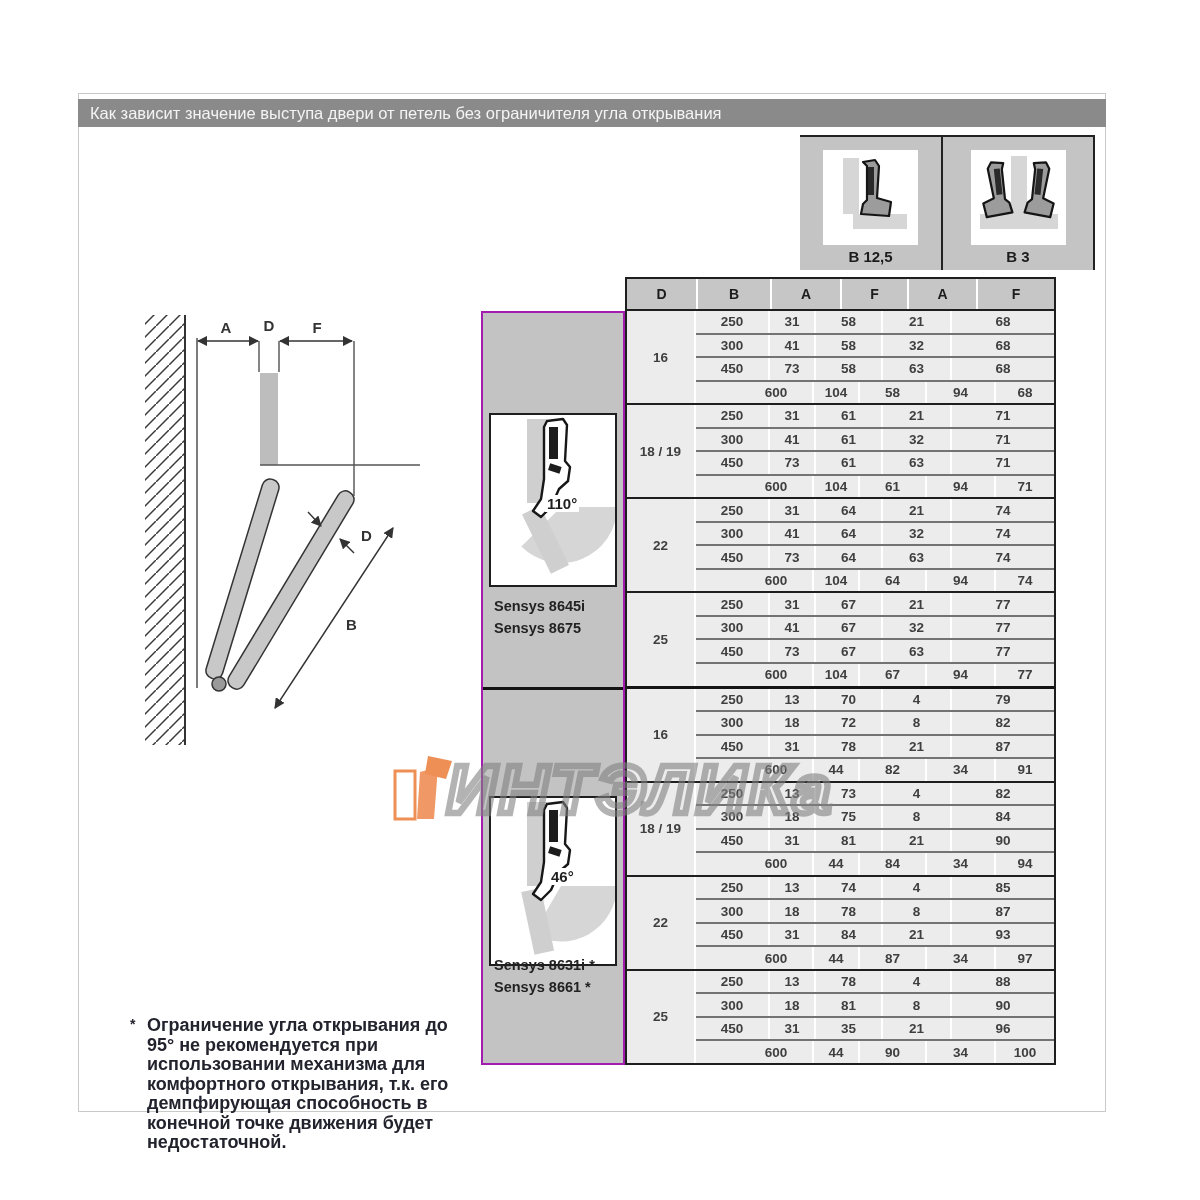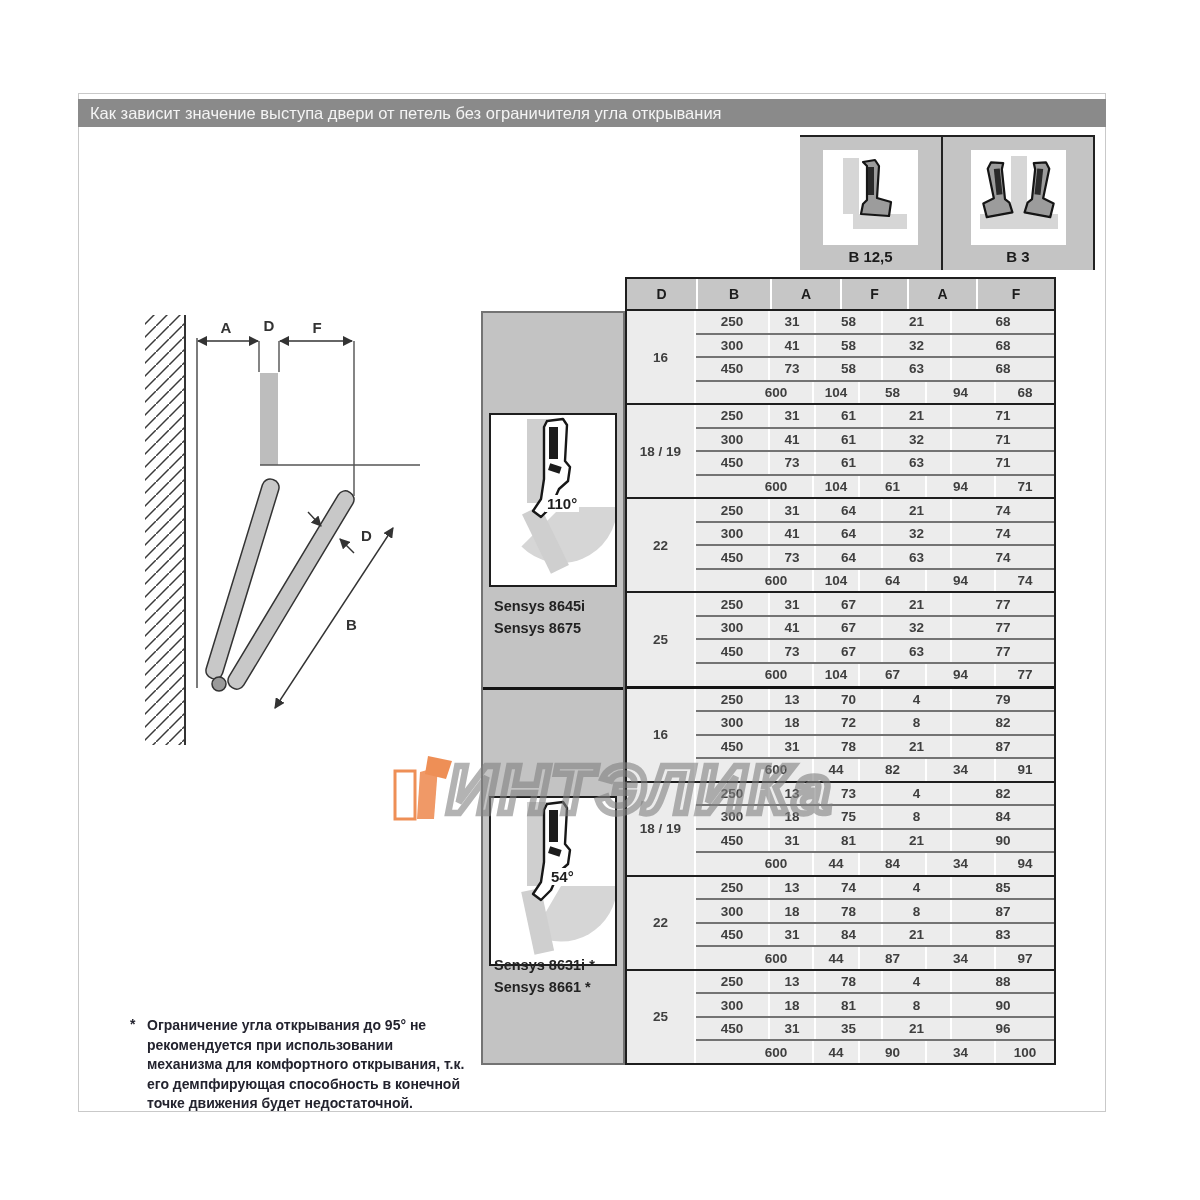--- a/index.html
+++ b/index.html
@@ -34,34 +34,34 @@
   .dcell{width:69px;display:flex;align-items:center;justify-content:center;border-right:2px solid #fff;
          font-weight:700;font-size:13.5px;color:#3f3f3f;box-sizing:border-box;}
   .grouprows{flex:1;display:flex;flex-direction:column;}
   .trow{flex:1;display:flex;border-bottom:2px solid #737373;}
   .trow:last-child{border-bottom:none;padding-left:44px;}
   .tcell{display:flex;align-items:center;justify-content:center;border-right:2px solid #fff;
          font-weight:700;font-size:13.5px;color:#3f3f3f;box-sizing:border-box;}
   .c0{width:74px}.c1{width:46px}.c2{width:67px}.c3{width:69px}.c4{flex:1;border-right:none}
   
   .hingecol{position:absolute;left:481px;top:311px;width:144px;height:754px;background:#c3c3c3;
-            border:2px solid #737373;box-sizing:border-box;display:flex;flex-direction:column;}
+            border:2px solid #a21caf;box-sizing:border-box;display:flex;flex-direction:column;}
   .hingesec{flex:1;position:relative;}
   .hingesec.first{border-bottom:3px solid #141414;}
   .hingebox{position:absolute;left:6px;width:128px;height:174px;background:#fff;
             border:2px solid #1e1e1e;box-sizing:border-box;}
   .hingebox.b1{top:100px;}
   .hingebox.b2{top:106px;height:170px;}
   .angle-tag{position:absolute;background:#fff;font-weight:700;font-size:15px;color:#1f1f1f;padding:0 2px;}
   .models{position:absolute;left:11px;font-weight:700;font-size:14.5px;line-height:22px;color:#222;}
   .models.m1{top:282px;}
   .models.m2{top:264px;}
   
   .footmark{position:absolute;left:130px;top:1016px;font-weight:700;font-size:14px;color:#23232e;}
-  .footnote{position:absolute;left:147px;top:1016px;width:322px;font-weight:700;font-size:14px;
+  .footnote{position:absolute;left:147px;top:1016px;width:322px;font-weight:700;font-size:18px;
             line-height:19.5px;color:#23232e;}
   
   .wm-logo{position:absolute;left:392px;top:754px;z-index:60;opacity:.95;}
   .wm-text{position:absolute;left:447px;top:758px;z-index:60;font-size:68px;font-weight:800;
            letter-spacing:3px;line-height:62px;color:transparent;
            -webkit-text-stroke:6.5px rgba(128,128,128,0.60);white-space:nowrap;pointer-events:none;font-style:italic;}
   svg{display:block;}
 </style>
 </head>
 <body>
@@ -172,21 +172,21 @@
     <div class="hingesec">
       <div class="hingebox b2">
         <svg width="124" height="166" viewBox="0 0 124 166">
           <rect x="36" y="4" width="20" height="84" fill="#cfcfcf"></rect>
           <path d="M70,88 L126,88 A56,56 0 0 1 42,136 Z" fill="#d6d6d6"></path>
           <rect x="30" y="92" width="20" height="64" fill="#cfcfcf" transform="rotate(-12 40 92)"></rect>
           <path d="M56,6 L72,4 L76,10 L74,46 L79,52 L77,66 L68,74 L60,92 L50,102 L42,96 L50,84 L53,64 L53,12 Z" fill="#fff" stroke="#171717" stroke-width="2.4" stroke-linejoin="round"></path>
           <rect x="58" y="12" width="9" height="32" fill="#1c1c1c"></rect>
           <rect x="58" y="50" width="12" height="7" fill="#1c1c1c" transform="rotate(18 64 53)"></rect>
         </svg>
-        <div class="angle-tag" style="left:58px;top:70px;">54°</div>
+        <div class="angle-tag" style="left:58px;top:70px;">46°</div>
       </div>
       <div class="models m2">
         <div>Sensys 8631i *</div>
         <div>Sensys 8661 *</div>
       </div>
     </div>
   </div>
 
   <div class="tbody">
     <div class="section" data-section-index="0">
@@ -405,21 +405,21 @@
               <div class="tcell c1">18</div>
               <div class="tcell c2">78</div>
               <div class="tcell c3">8</div>
               <div class="tcell c4">87</div>
             </div>
             <div class="trow">
               <div class="tcell c0">450</div>
               <div class="tcell c1">31</div>
               <div class="tcell c2">84</div>
               <div class="tcell c3">21</div>
-              <div class="tcell c4">83</div>
+              <div class="tcell c4">93</div>
             </div>
             <div class="trow">
               <div class="tcell c0">600</div>
               <div class="tcell c1">44</div>
               <div class="tcell c2">87</div>
               <div class="tcell c3">34</div>
               <div class="tcell c4">97</div>
             </div>
           </div>
         </div>

